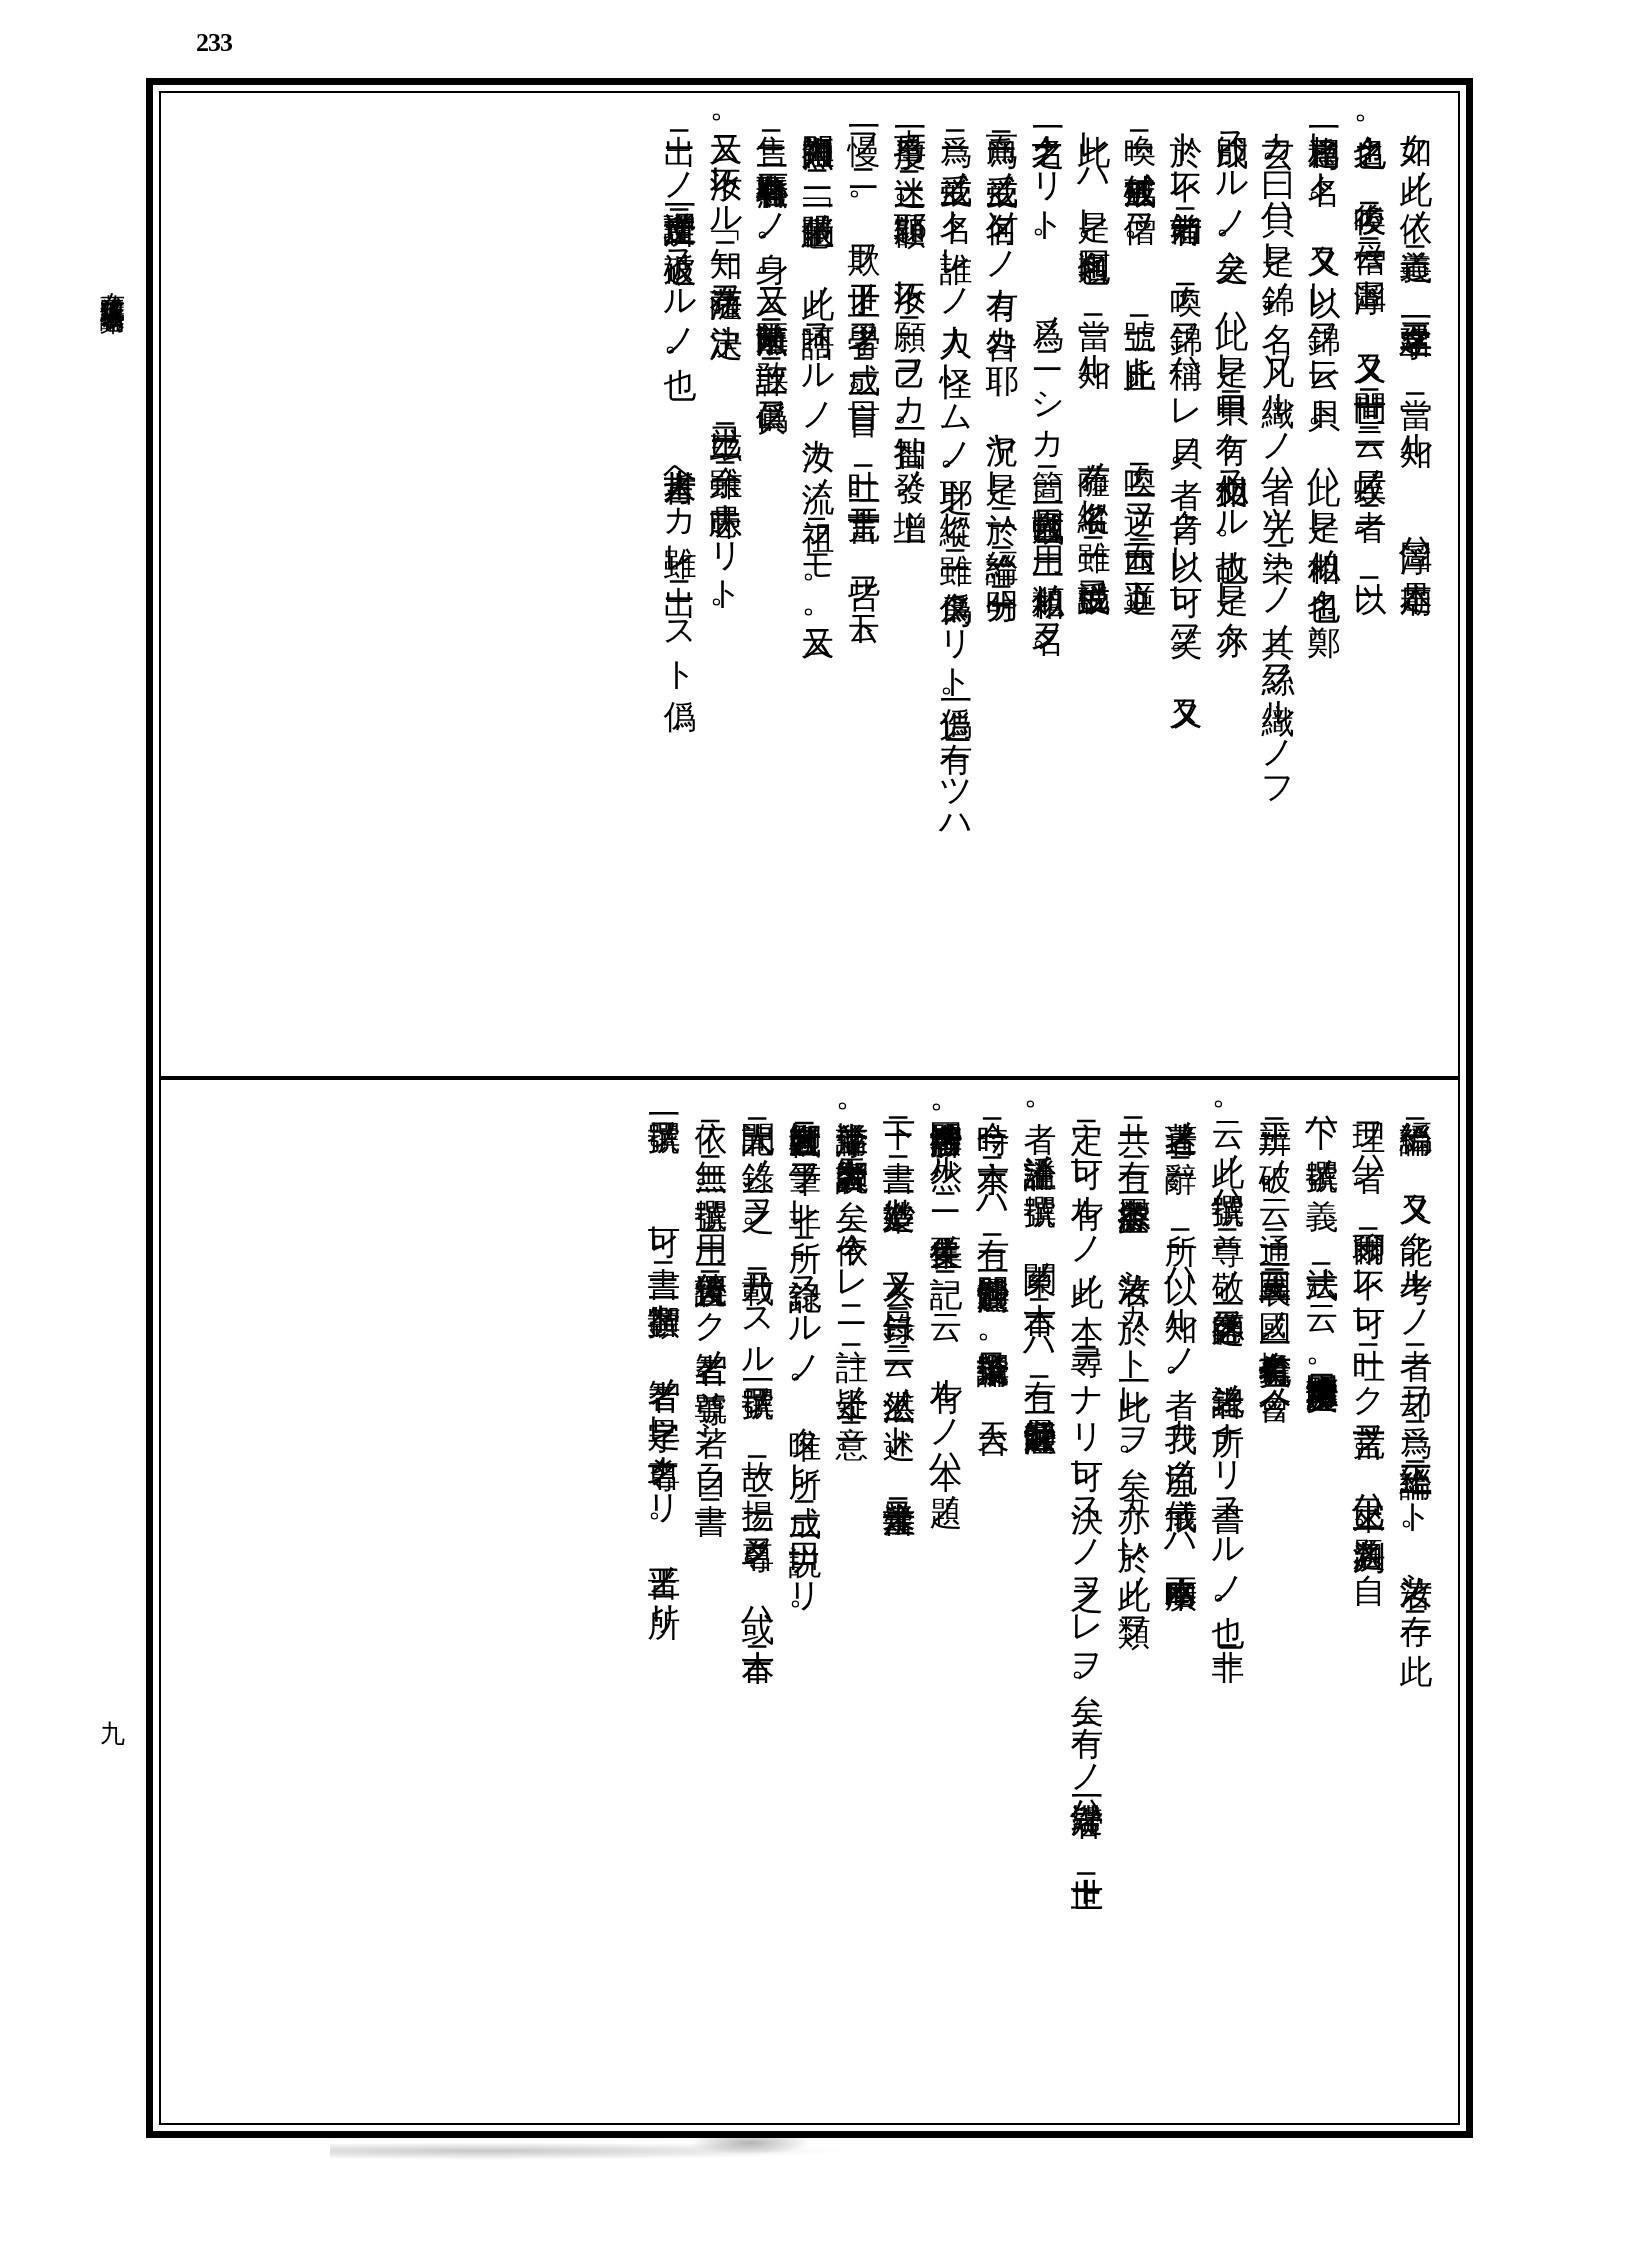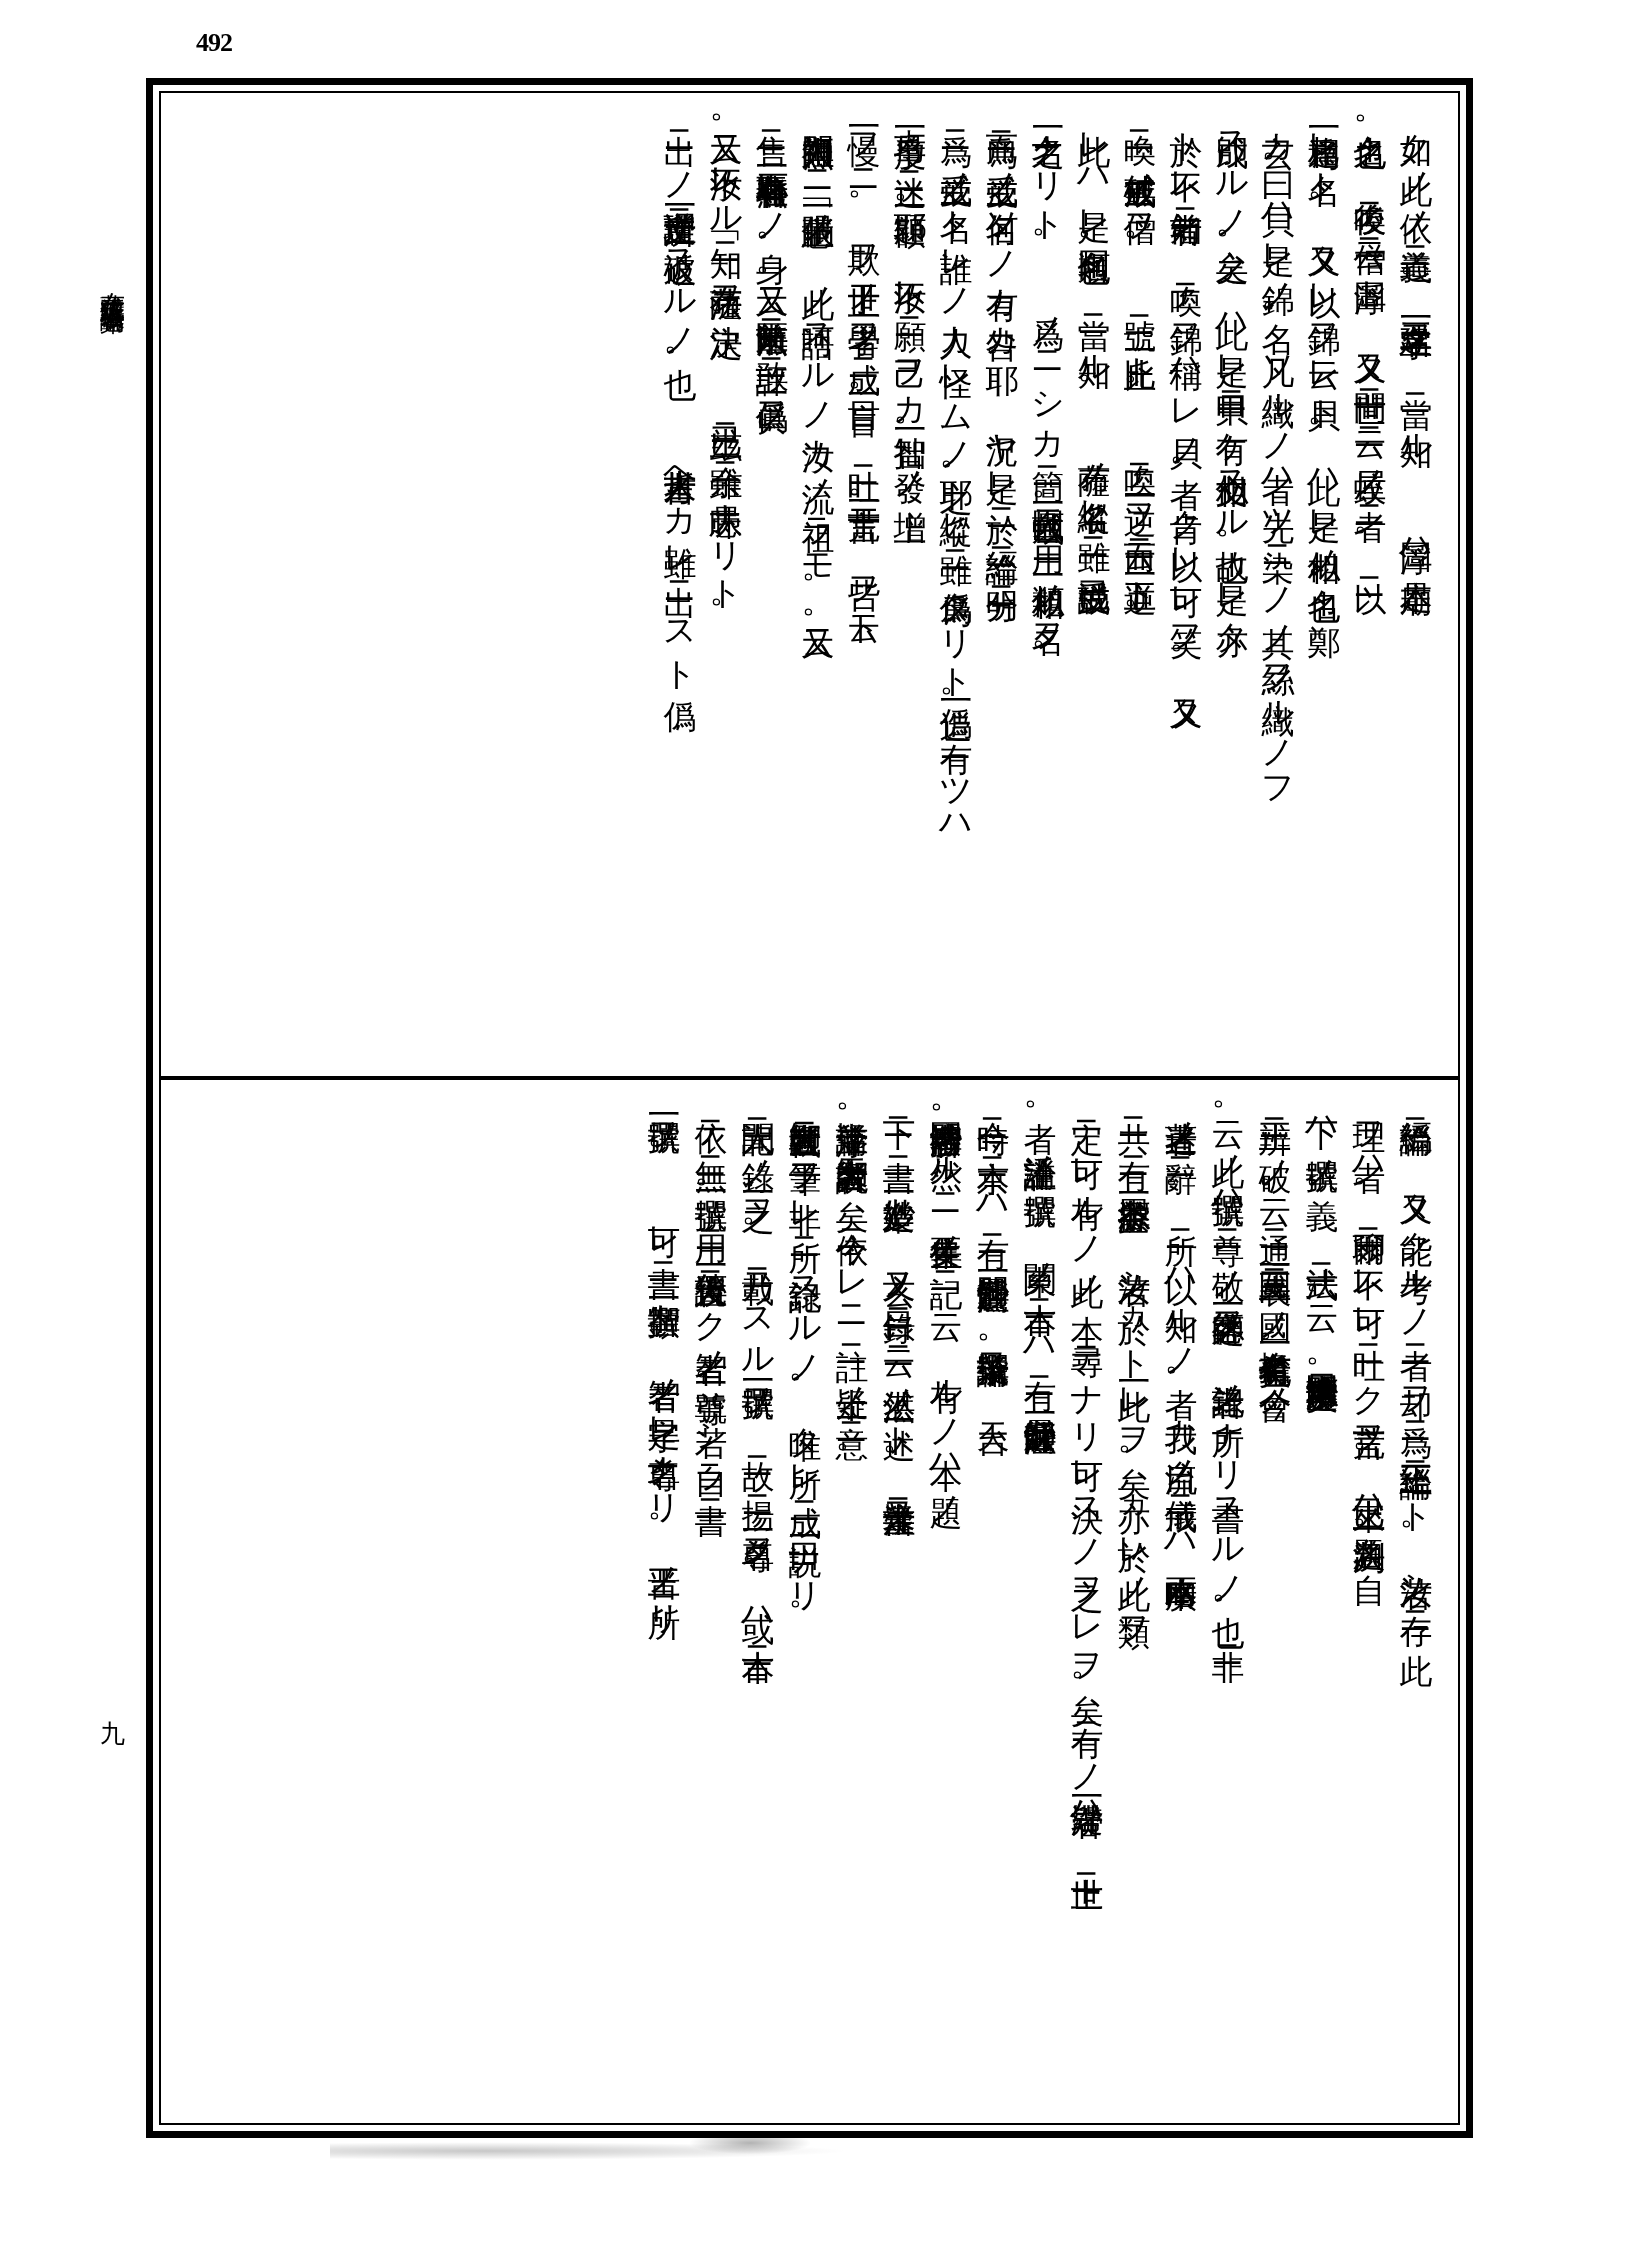--- a/index.html
+++ b/index.html
@@ -122,21 +122,21 @@
     left: 690px;
     top: 2132px;
     width: 120px;
     height: 22px;
     background: radial-gradient(ellipse at 50% 50%, rgba(0,0,0,0.30), rgba(0,0,0,0) 72%);
   }
 </style>
 </head>
 <body>
 
-<div class="page-number-top">492</div>
+<div class="page-number-top">233</div>
 
 <div class="running-title">布薩式辨正返破論卷第一</div>
 
 <div class="page-number-side">九</div>
 
 <div class="frame-outer">
   <div class="frame-inner">
 
     <div class="register top">
       <div class="col">如ク此ノ依ノ義道ニ。建三立名字一ヲ。當ニ知ル。　浮圖ハ本是廟</div>

